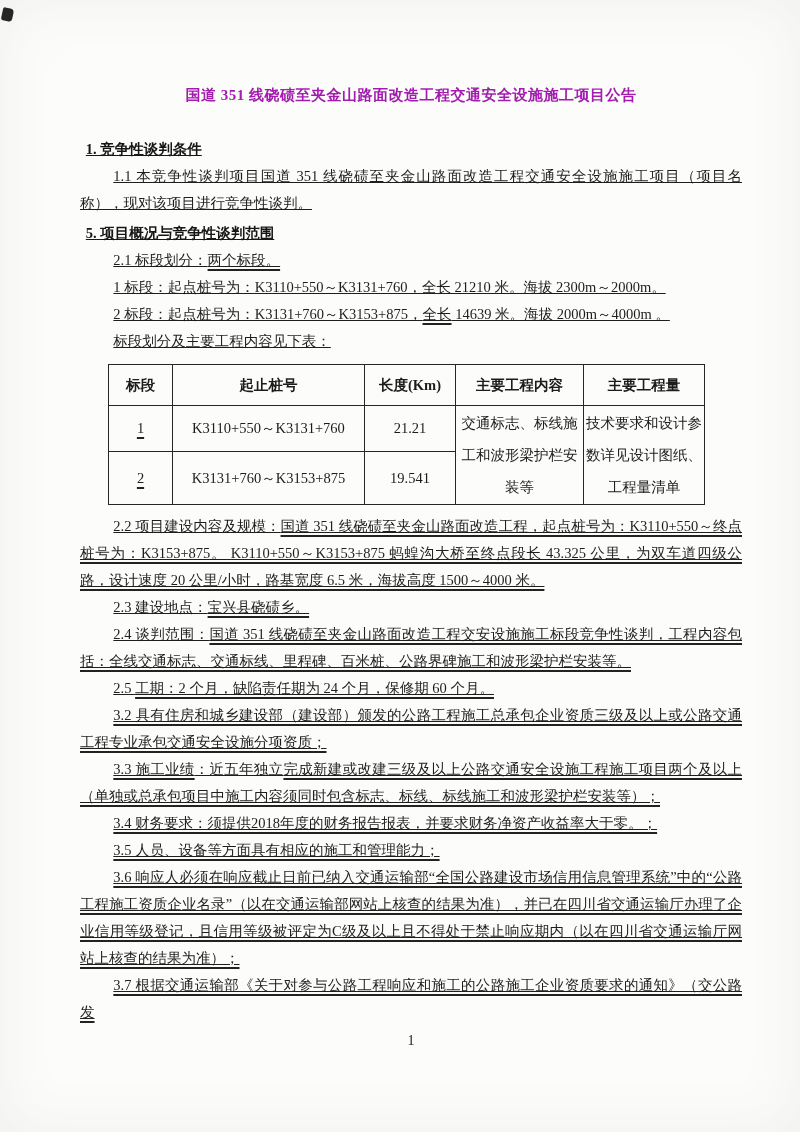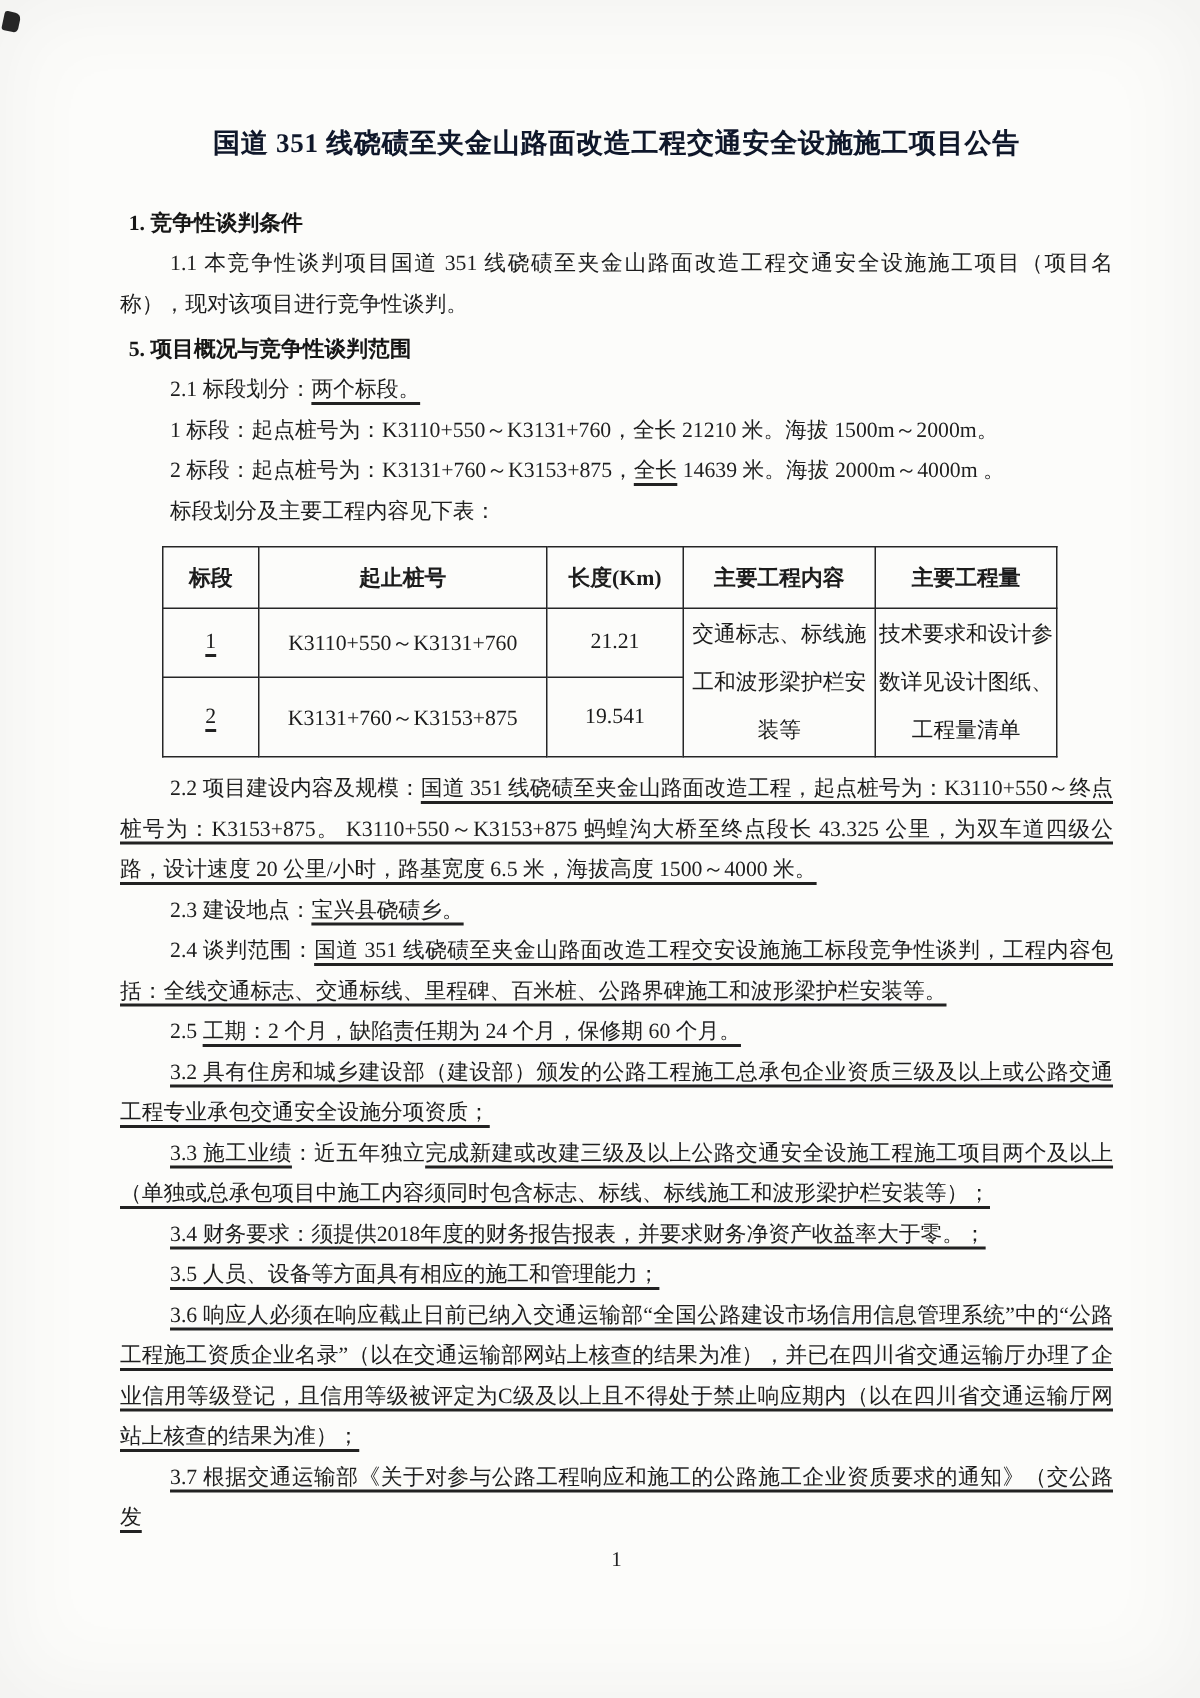--- a/index.html
+++ b/index.html
@@ -18,33 +18,34 @@
   }
   .speck{
     position:absolute;left:2px;top:8px;width:11px;height:13px;
     background:#262626;border-radius:2px 4px 3px 2px;transform:rotate(12deg);
   }
   .content{
     position:absolute;left:80px;top:80px;width:662px;
   }
   .doc-title{
     text-align:center;
-    font-size:18px;font-weight:bold;
+    font-size:15px;font-weight:bold;
     letter-spacing:0.5px;
     line-height:30px;
     margin:0 0 26px 0;
-    color:#0f172a;
+    color:#a21caf;
   }
   .para{
     font-size:14.5px;
     line-height:27px;
     text-align:justify;
     text-justify:inter-ideograph;
     margin:0;
     color:#1e1e1e;
+    text-decoration:underline;
   }
   .para.indent{text-indent:2.3em;}
   .para.heading{
     font-weight:bold;
     text-indent:0.4em;
     margin-top:3px;
     color:#161616;
   }
   .u{
     text-decoration:underline;
@@ -85,21 +86,21 @@
 
   <div class="content">
 
     <h1 class="doc-title">国道 351 线硗碛至夹金山路面改造工程交通安全设施施工项目公告</h1>
 
     <div id="before-table">
         <div class="para heading"><span>1. 竞争性谈判条件</span></div>
         <div class="para para indent"><span>1.1 本竞争性谈判项目国道 351 线硗碛至夹金山路面改造工程交通安全设施施工项目（项目名称），现对该项目进行竞争性谈判。</span></div>
         <div class="para heading"><span>5. 项目概况与竞争性谈判范围</span></div>
         <div class="para para indent"><span>2.1 标段划分：</span><span class="u">两个标段。</span></div>
-        <div class="para para indent"><span>1 标段：起点桩号为：K3110+550～K3131+760，全长 21210 米。海拔 1500m～2000m。</span></div>
+        <div class="para para indent"><span>1 标段：起点桩号为：K3110+550～K3131+760，全长 21210 米。海拔 2300m～2000m。</span></div>
         <div class="para para indent"><span>2 标段：起点桩号为：K3131+760～K3153+875，</span><span class="u">全长</span><span> 14639 米。海拔 2000m～4000m 。</span></div>
         <div class="para para indent"><span>标段划分及主要工程内容见下表：</span></div>
       </div>
 
     <table class="bid-table">
       <colgroup>
         <col style="width:64px">
           <col style="width:192px">
           <col style="width:91px">
           <col style="width:128px">

